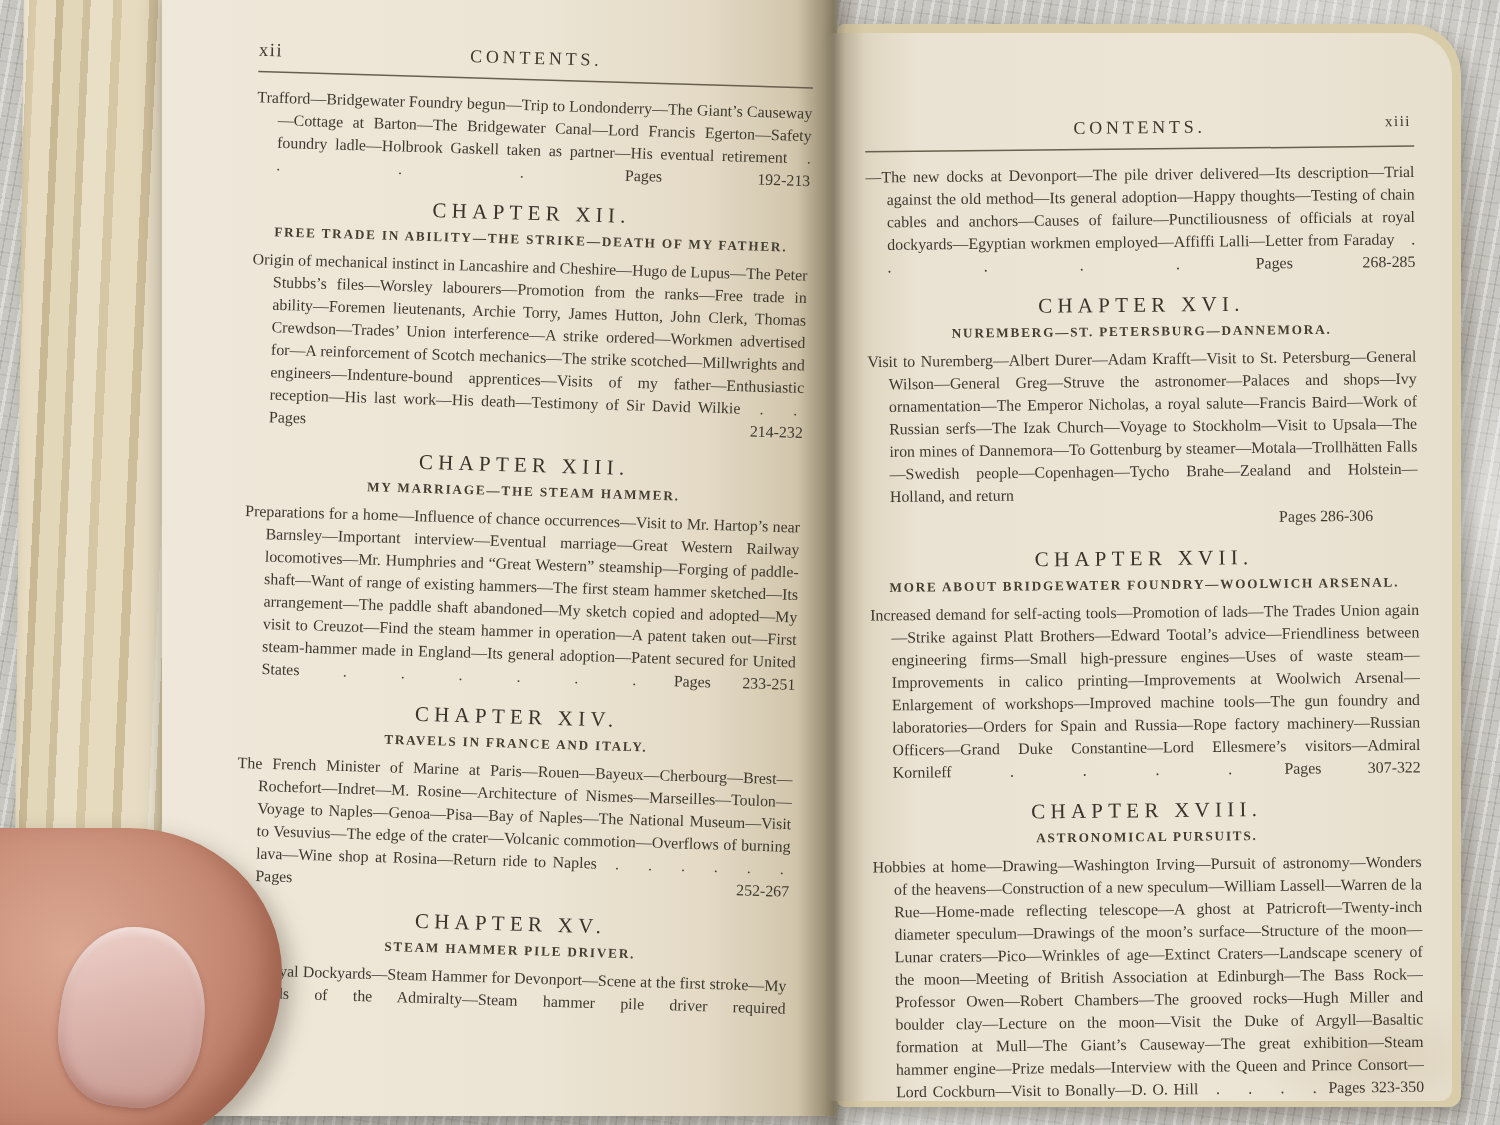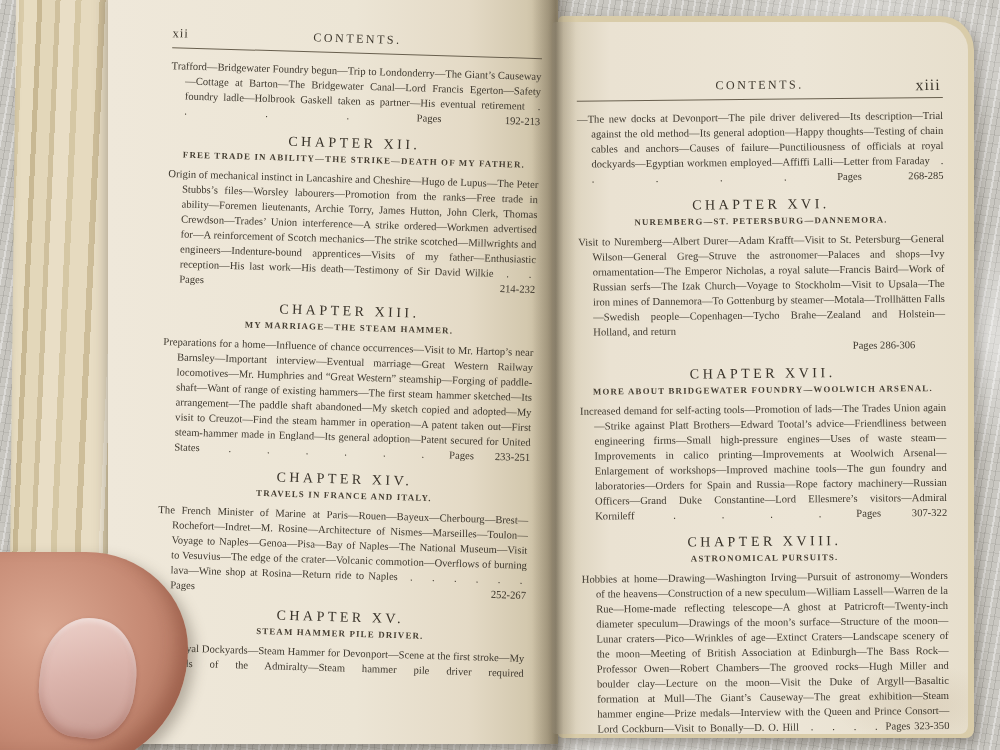--- a/index.html
+++ b/index.html
@@ -47,21 +47,21 @@
   .right-content{padding:58px 26px 0 24px;transform:rotate(-.6deg);transform-origin:0 0;}
   
   .gutter{
     position:absolute;left:532px;top:-14px;width:44px;height:778px;z-index:5;
     background:linear-gradient(90deg, rgba(85,75,58,0) 0%, rgba(85,75,58,.30) 38%,
       rgba(55,47,34,.42) 54%, rgba(85,75,58,.16) 72%, rgba(85,75,58,0) 100%);
   }
   
   .page-head{position:relative;height:18px;color:#3e382e;}
   .folio{position:absolute;left:0;top:0;font-size:12.5px;letter-spacing:1px;}
-  .folio-right{position:absolute;right:2px;top:0;font-size:16px;letter-spacing:1px;}
+  .folio-right{position:absolute;right:2px;top:0;font-size:10px;letter-spacing:1px;}
   .running-head{display:block;text-align:center;font-size:12px;letter-spacing:2.5px;}
   .head-rule{border:0;border-top:1.2px solid #685f4e;margin:3px 0 10px 0;}
   .chapter-head{margin:12px 0 3px;text-align:center;font-size:14px;font-weight:normal;
     letter-spacing:3.5px;color:#39332a;}
   .chapter-sub{text-align:center;font-size:8.8px;font-weight:bold;letter-spacing:1.2px;
     color:#453e32;margin:0 0 7px 0;}
   .entry-body{
     margin:0;font-size:10.6px;line-height:15px;color:#3e382e;
     text-align:justify;text-align-last:justify;
     padding-left:14px;text-indent:-14px;

